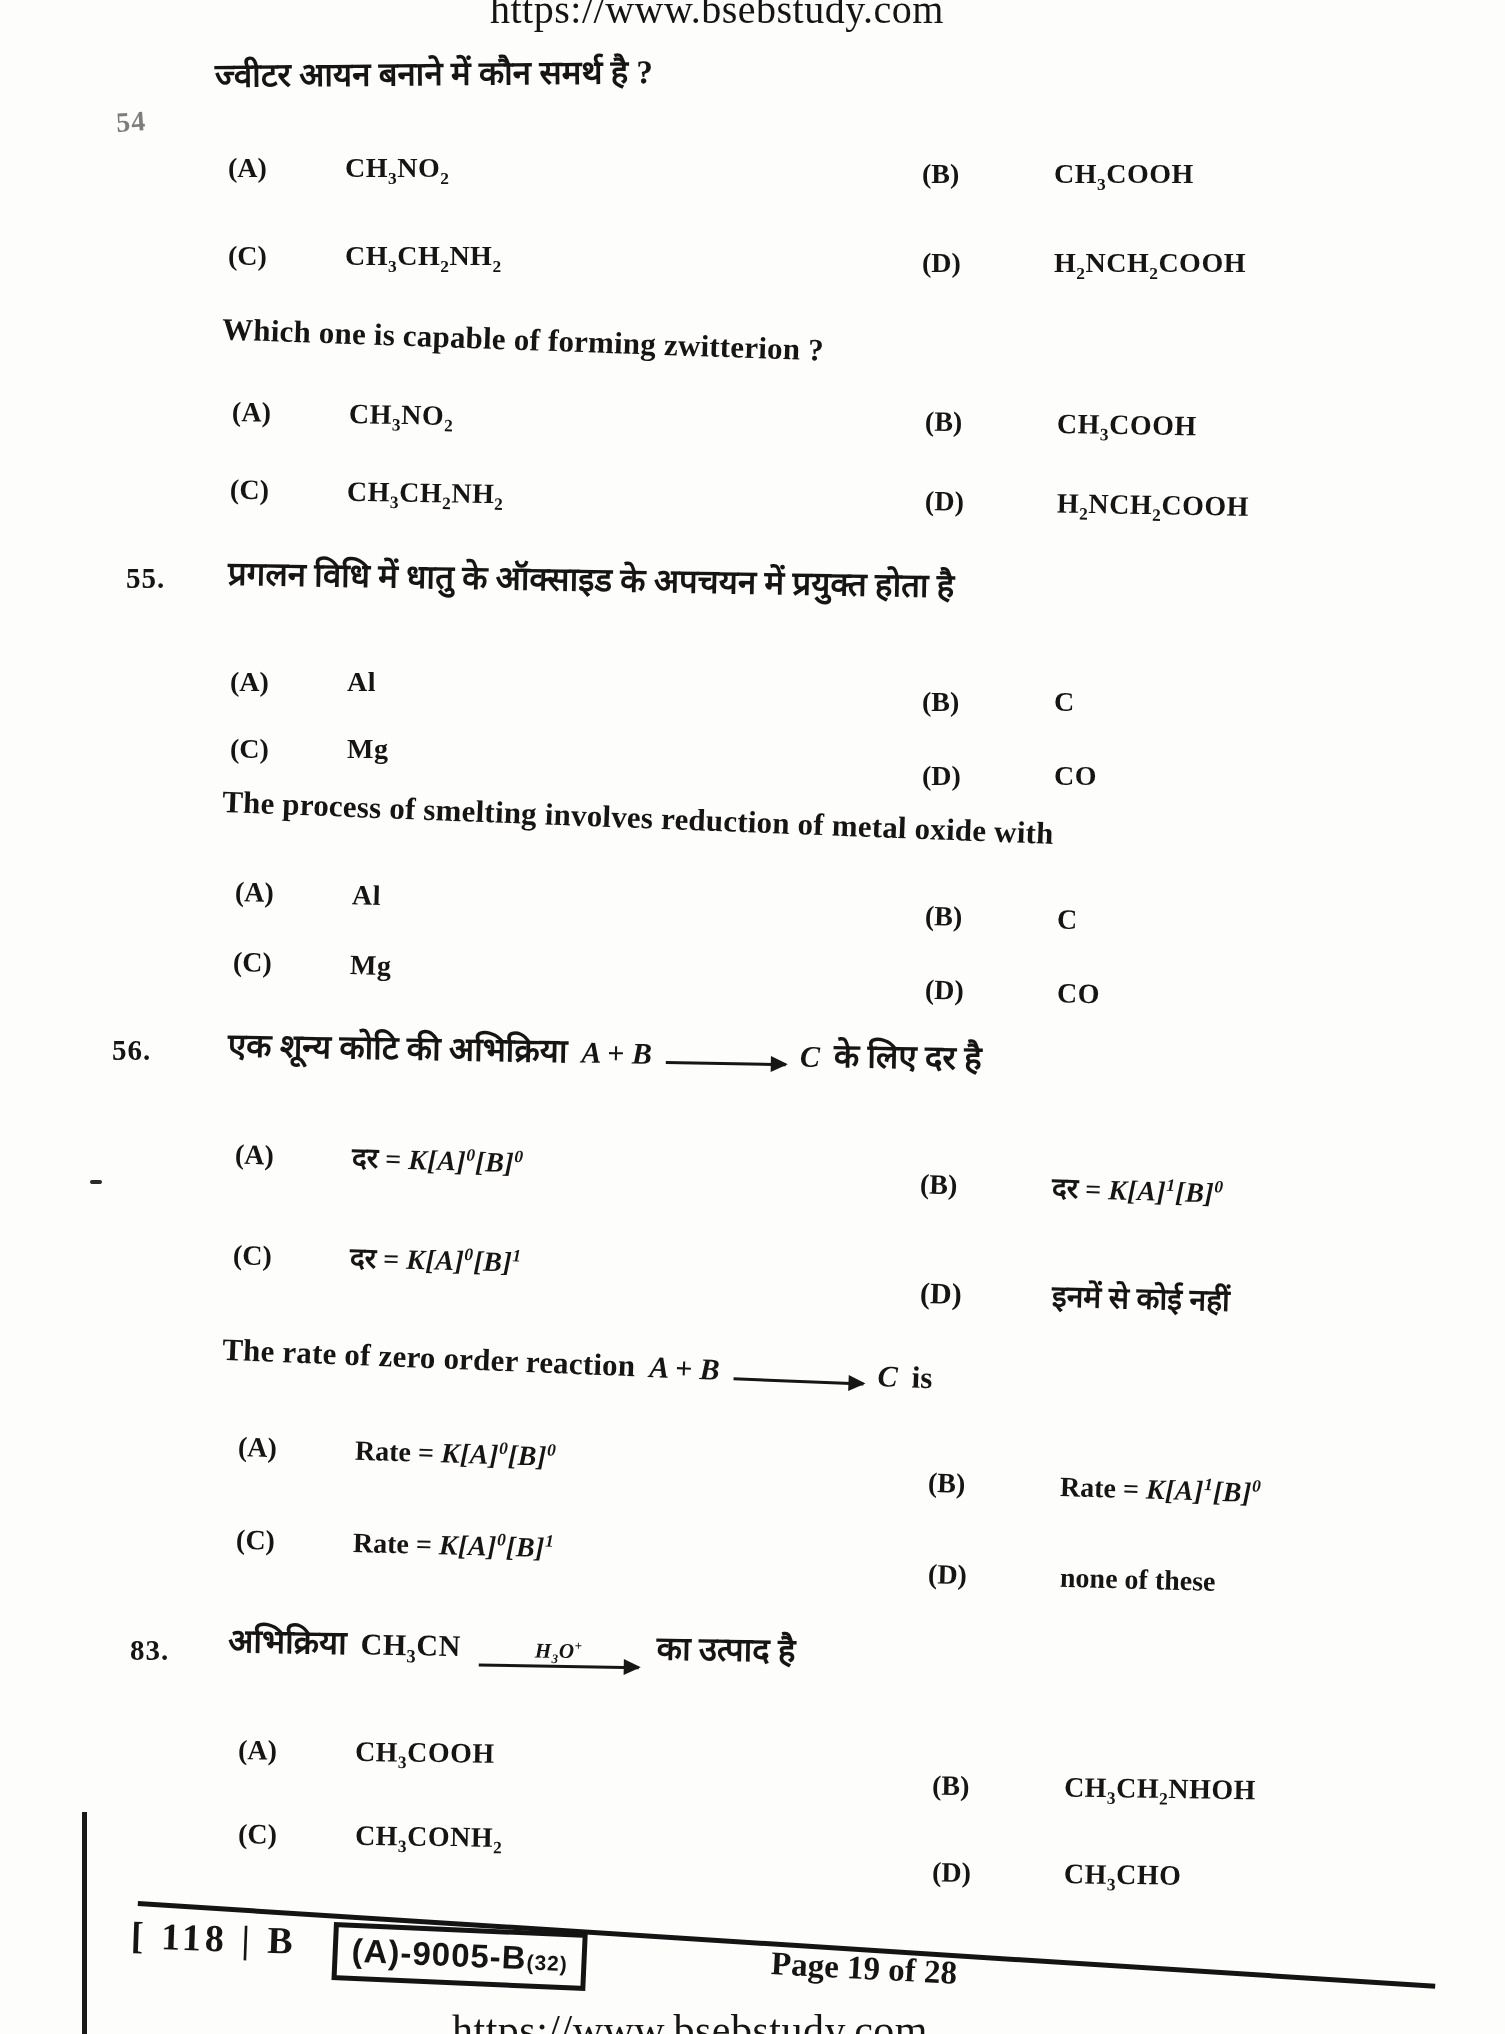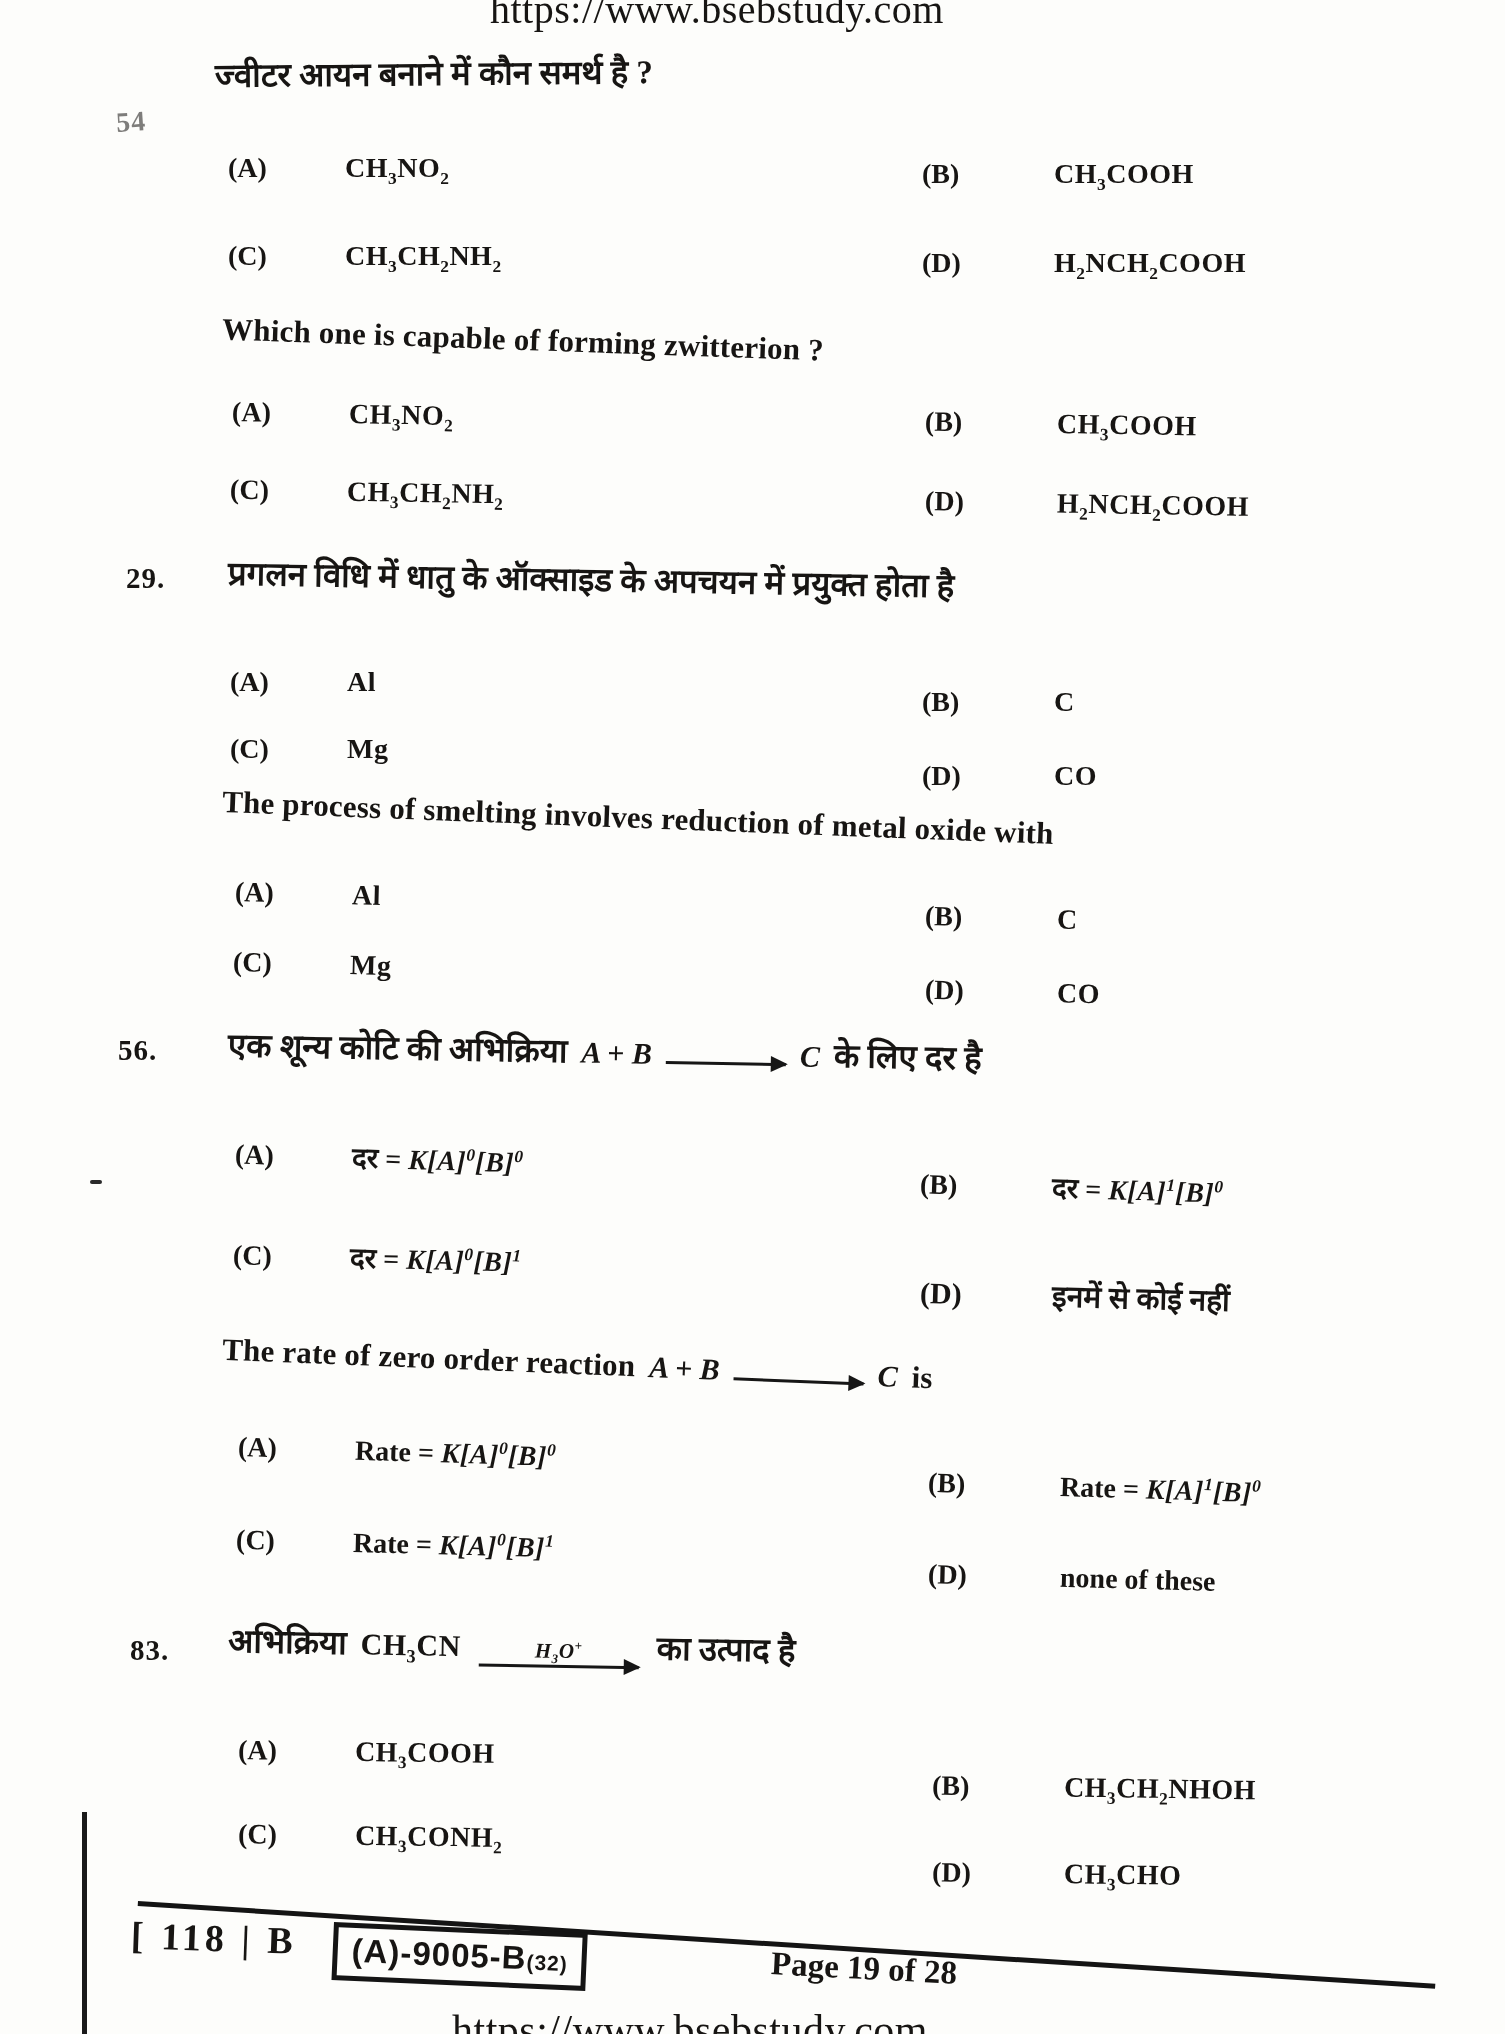--- a/index.html
+++ b/index.html
@@ -96,21 +96,21 @@
   </div>
   <div class="abs opt r1" style="left:230px; top:476px;">
     <span class="olabel">(C)</span>
     <span class="chem">CH<sub>3</sub>CH<sub>2</sub>NH<sub>2</sub></span>
   </div>
   <div class="abs opt opt-r r1" style="left:925px; top:488px;">
     <span class="olabel">(D)</span>
     <span class="chem">H<sub>2</sub>NCH<sub>2</sub>COOH</span>
   </div>
 
-  <div class="abs qnum" style="left:126px; top:562px;">29.</div>
+  <div class="abs qnum" style="left:126px; top:562px;">55.</div>
   <div class="abs qtext r1" style="left:228px; top:556px;">प्रगलन विधि में धातु के ऑक्साइड के अपचयन में प्रयुक्त होता है</div>
 
   <div class="abs opt" style="left:230px; top:666px;">
     <span class="olabel">(A)</span>
     <span class="chem">Al</span>
   </div>
   <div class="abs opt opt-r" style="left:922px; top:686px;">
     <span class="olabel">(B)</span>
     <span class="chem">C</span>
   </div>
@@ -135,21 +135,21 @@
   </div>
   <div class="abs opt r15" style="left:233px; top:948px;">
     <span class="olabel">(C)</span>
     <span class="chem">Mg</span>
   </div>
   <div class="abs opt opt-r r15" style="left:925px; top:976px;">
     <span class="olabel">(D)</span>
     <span class="chem">CO</span>
   </div>
 
-  <div class="abs qnum" style="left:118px; top:1034px;">56.</div>
+  <div class="abs qnum" style="left:112px; top:1034px;">56.</div>
   <div class="abs qline r1" style="left:228px; top:1028px;">
     <span class="qtext">एक शून्य कोटि की अभिक्रिया</span>
     <span class="mline">A + B</span>
     <span class="rxn-arrow" style="width:120px;"></span>
     <span class="mline">C</span>
     <span class="qtext">के लिए दर है</span>
   </div>
 
   <div class="abs opt r18" style="left:235px; top:1138px;">
     <span class="olabel">(A)</span>

